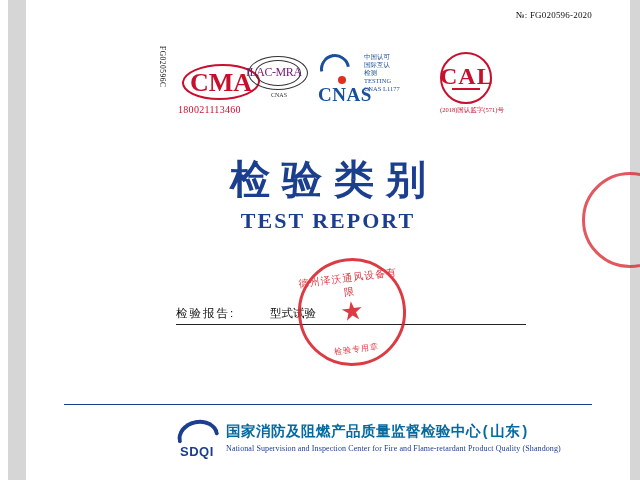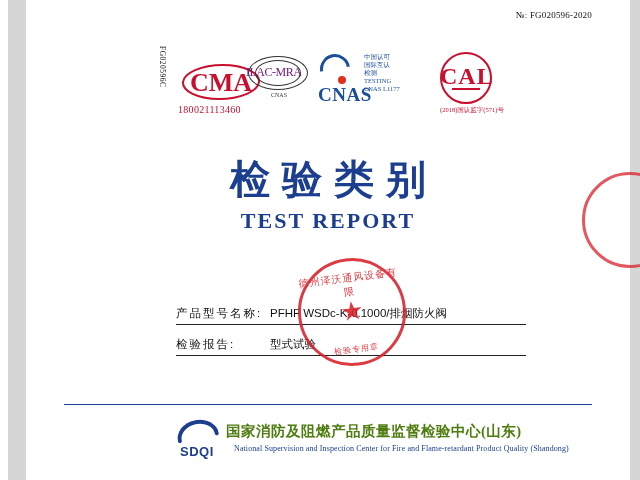--- a/index.html
+++ b/index.html
@@ -376,28 +376,28 @@
     font-weight: bold;
     color: #1b3e8f;
     letter-spacing: 0.5px;
     font-family: "Liberation Sans", sans-serif;
   }
   .footer-cn {
     position: absolute;
     left: 200px; top: 8px;
     font-size: 14.5px;
     font-weight: bold;
-    color: #4d7c0f;
+    color: #0369a1;
     letter-spacing: 0.5px;
-    font-family: Liberation Serif, serif;
+    font-family: Liberation Mono, monospace;
     white-space: nowrap;
   }
   .footer-en {
     position: absolute;
-    left: 208px; top: 30px;
+    left: 200px; top: 30px;
     font-size: 8px;
     color: #1b3e8f;
     letter-spacing: 0.1px;
     font-family: "Liberation Serif", serif;
     white-space: nowrap;
   }
 </style>
 </head>
 <body>
 
@@ -446,25 +446,20 @@
         <div class="cal-code">(2018)国认监字(571)号</div>
       </div>
     </div>
 
     <div class="title-cn">检验类别</div>
     <div class="title-en">TEST REPORT</div>
 
     <div class="stamp-edge"></div>
 
     <div class="fields">
-      <div class="field-row r2">
-        <div class="field-label">产品型号名称:</div>
-        <div class="field-value">PFHF WSDc-K-0.1000/排烟防火阀</div>
-        <div class="field-line"></div>
-      </div>
       <div class="field-row r3">
         <div class="field-label">检验报告:</div>
         <div class="field-value">型式试验</div>
         <div class="field-line"></div>
       </div>
     </div>
 
     <div class="stamp">
       <div class="stamp-text-top">德州泽沃通风设备有限</div>
       <div class="stamp-star">★</div>

